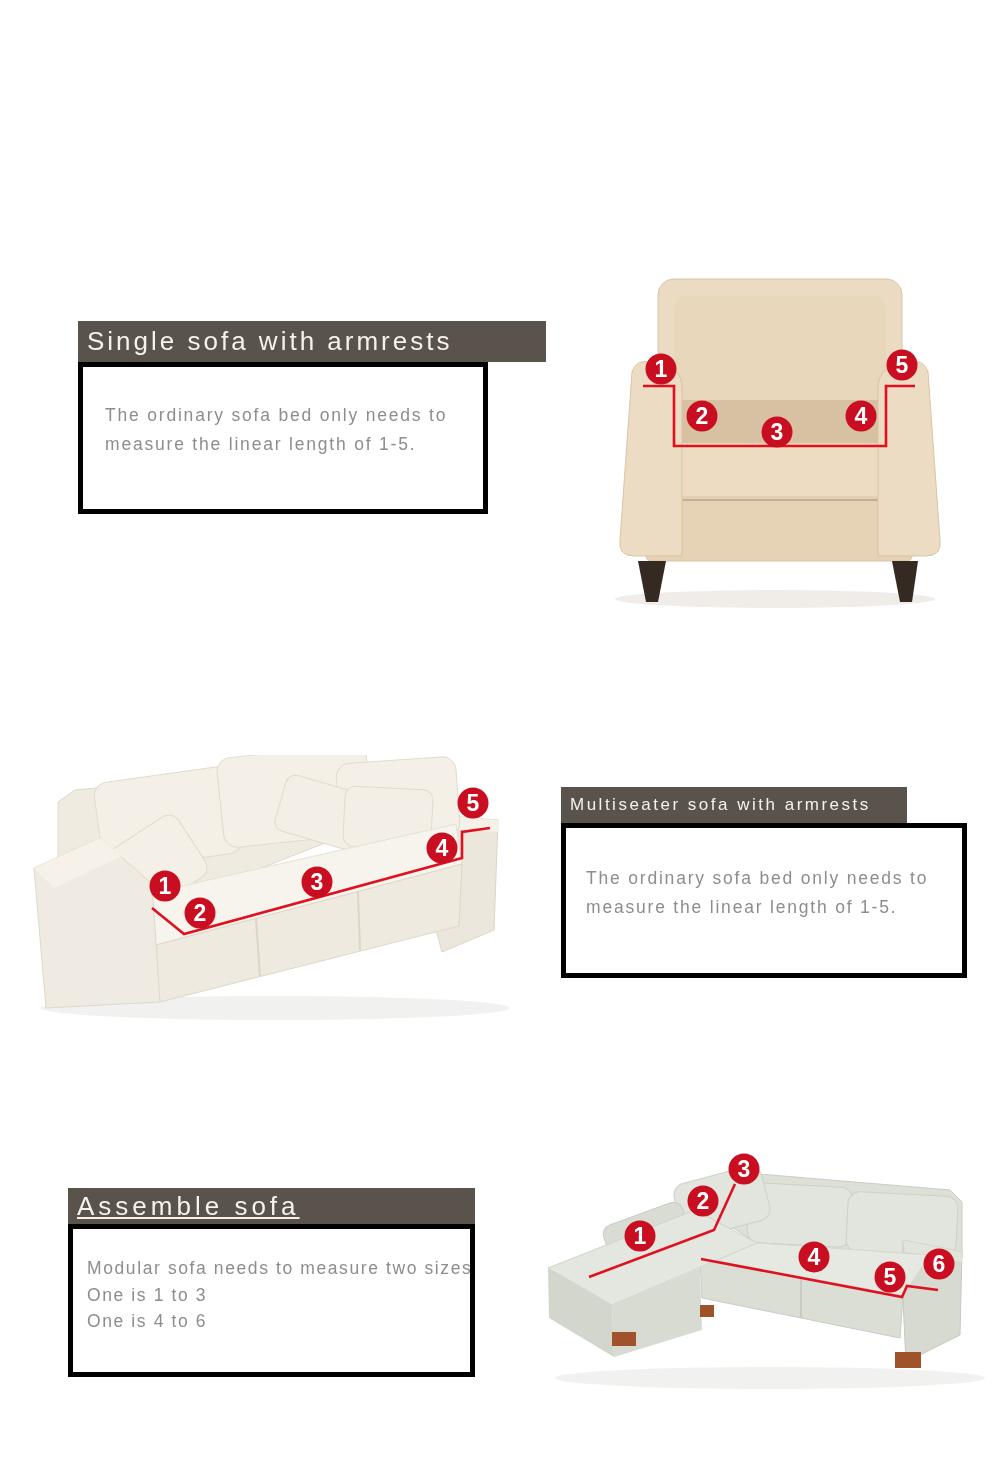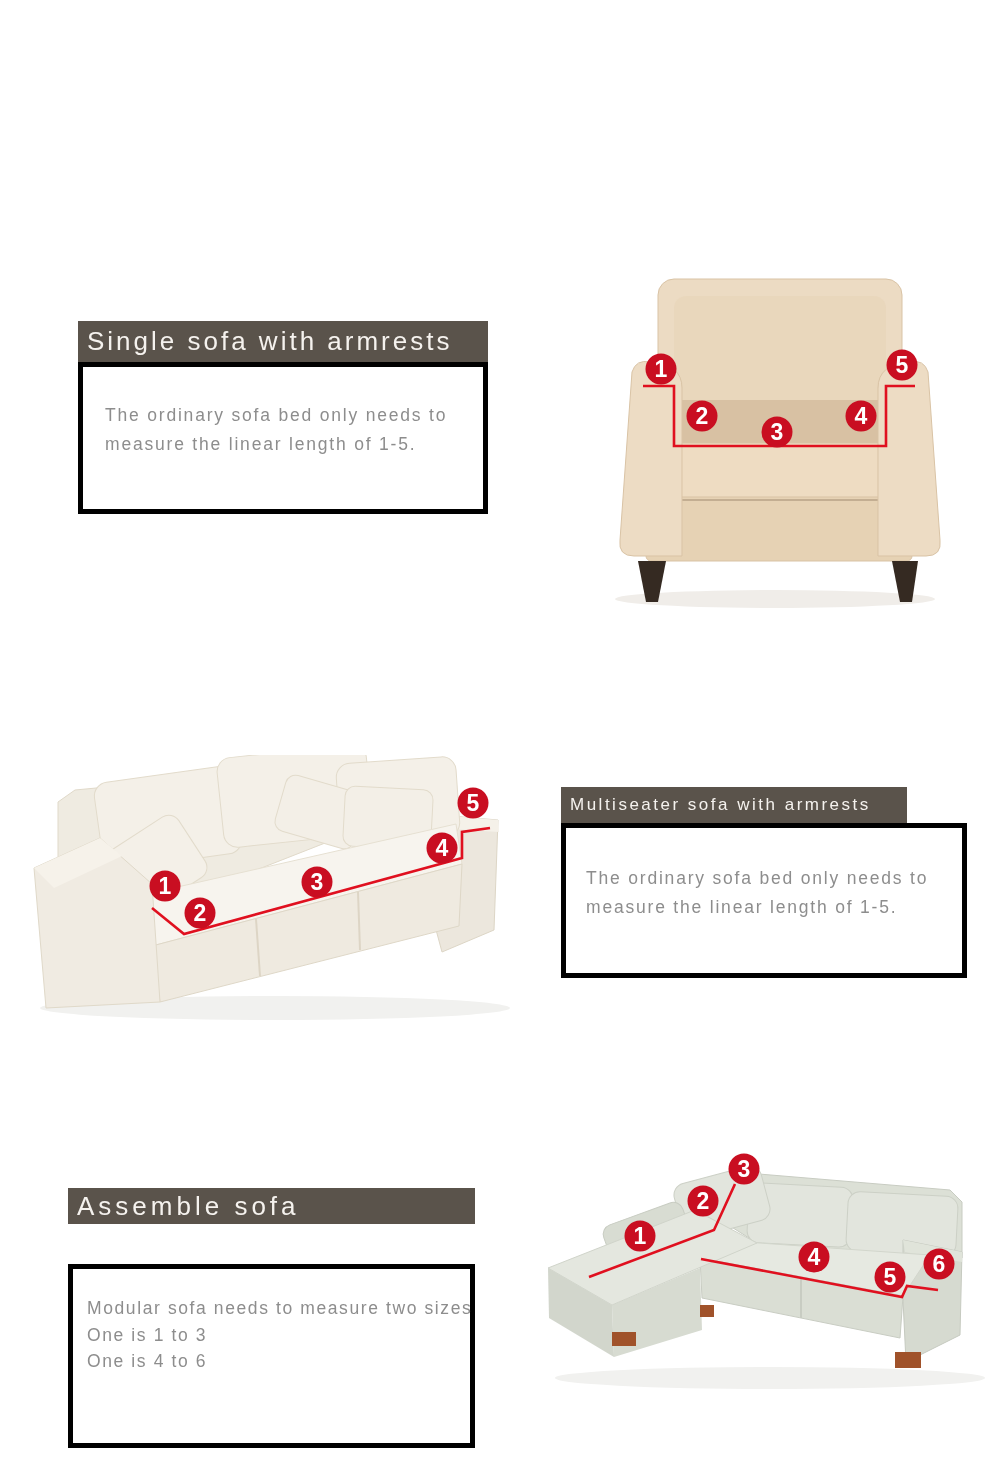--- a/index.html
+++ b/index.html
@@ -9,30 +9,30 @@
   
   .title-box{position:absolute;left:262px;top:20px;width:476px;height:100px;
              border:2px solid #2c3362;box-sizing:border-box;
              display:flex;align-items:center;justify-content:center;}
   .title-text{font-family:"DejaVu Sans",sans-serif;font-weight:bold;font-size:47px;
               color:#2c3362;transform:scaleX(.85);white-space:nowrap;letter-spacing:0;}
 
   
   .bar{position:absolute;background:#5a534b;color:#f5f2ee;display:flex;align-items:center;
        padding-left:9px;box-sizing:border-box;white-space:nowrap;overflow:hidden;}
-  .bar1{left:78px;top:321px;width:410px;height:41px;font-size:26px;letter-spacing:3px;}
+  .bar1{left:78px;top:321px;width:468px;height:41px;font-size:26px;letter-spacing:3px;}
   .bar2{left:561px;top:787px;width:346px;height:36px;font-size:17px;letter-spacing:2.5px;}
-  .bar3{left:68px;top:1188px;width:407px;height:36px;font-size:26px;letter-spacing:4px;}
+  .bar3{left:68px;top:1188px;width:407px;height:36px;font-size:26px;letter-spacing:4px;text-decoration:underline;}
 
   
   .box{position:absolute;background:#ffffff;border:5px solid #000000;box-sizing:border-box;
        color:#8d8d8d;font-size:17.5px;letter-spacing:1.8px;line-height:29px;}
   .box1{left:78px;top:362px;width:410px;height:152px;padding:34px 0 0 22px;}
   .box2{left:561px;top:823px;width:406px;height:155px;padding:36px 0 0 20px;}
-  .box3{left:68px;top:1264px;width:407px;height:184px;padding:26px 0 14px 14px;
+  .box3{left:68px;top:1224px;width:407px;height:153px;padding:26px 0 14px 14px;
         line-height:26.5px;letter-spacing:1.6px;}
   .box div{white-space:nowrap;}
 
   
   .illus{position:absolute;}
   .i1{left:600px;top:250px;width:400px;height:380px;}
   .i2{left:20px;top:755px;width:520px;height:290px;}
   .i3{left:530px;top:1135px;width:470px;height:290px;}
 
   .marker-num{font-family:"Liberation Sans",sans-serif;font-weight:700;font-size:23px;fill:#ffffff;}

